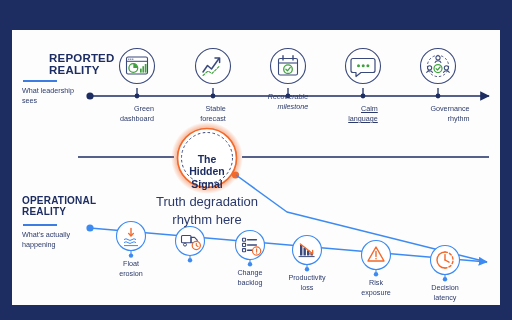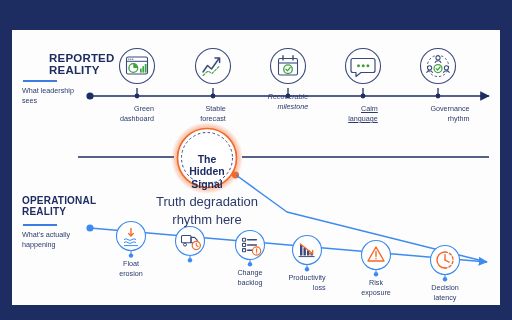--- a/index.html
+++ b/index.html
@@ -297,21 +297,21 @@
   </div>
 
   <div class="ops-label" style="left:131px;top:259px;">
     <span>Float</span><br>
     <span>erosion</span>
   </div>
   <div class="ops-label" style="left:250px;top:268px;">
     <span>Change</span><br>
     <span>backlog</span>
   </div>
-  <div class="ops-label" style="left:307px;top:273px;text-align:right;">
+  <div class="ops-label" style="left:307px;top:273px;">
     <span>Productivity</span><br>
     <span>loss</span>
   </div>
   <div class="ops-label" style="left:376px;top:278px;">
     <span>Risk</span><br>
     <span>exposure</span>
   </div>
   <div class="ops-label" style="left:445px;top:283px;">
     <span>Decision</span><br>
     <span>latency</span>

